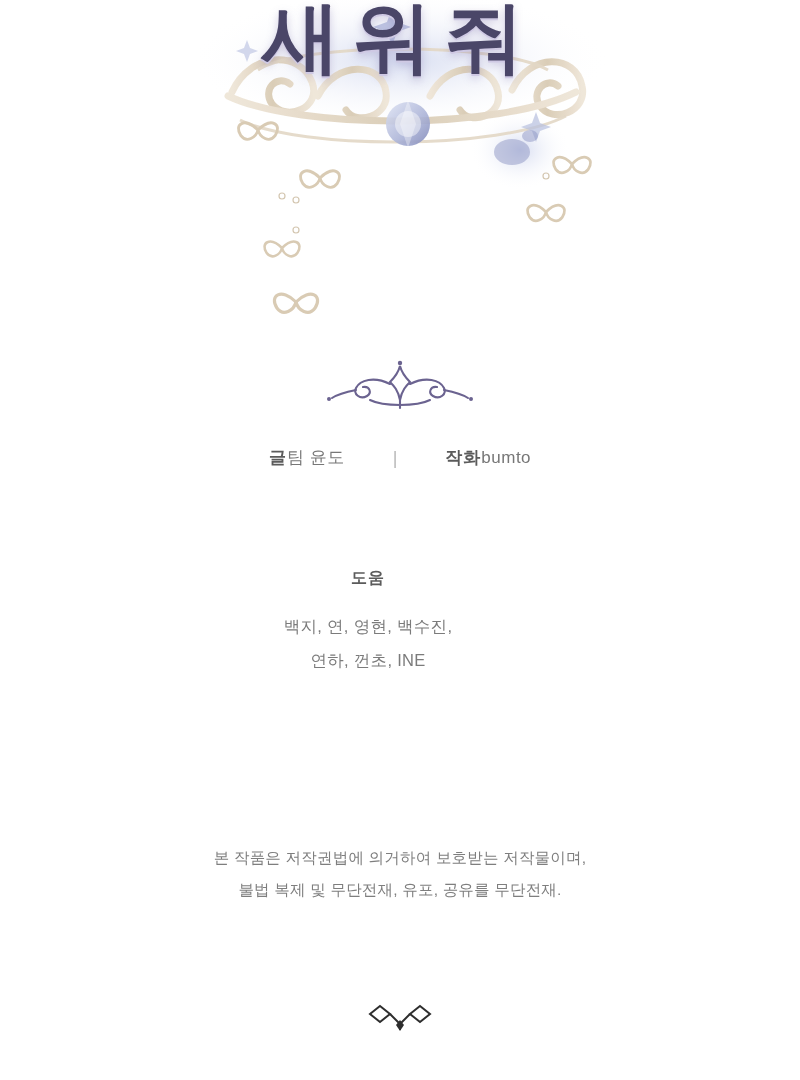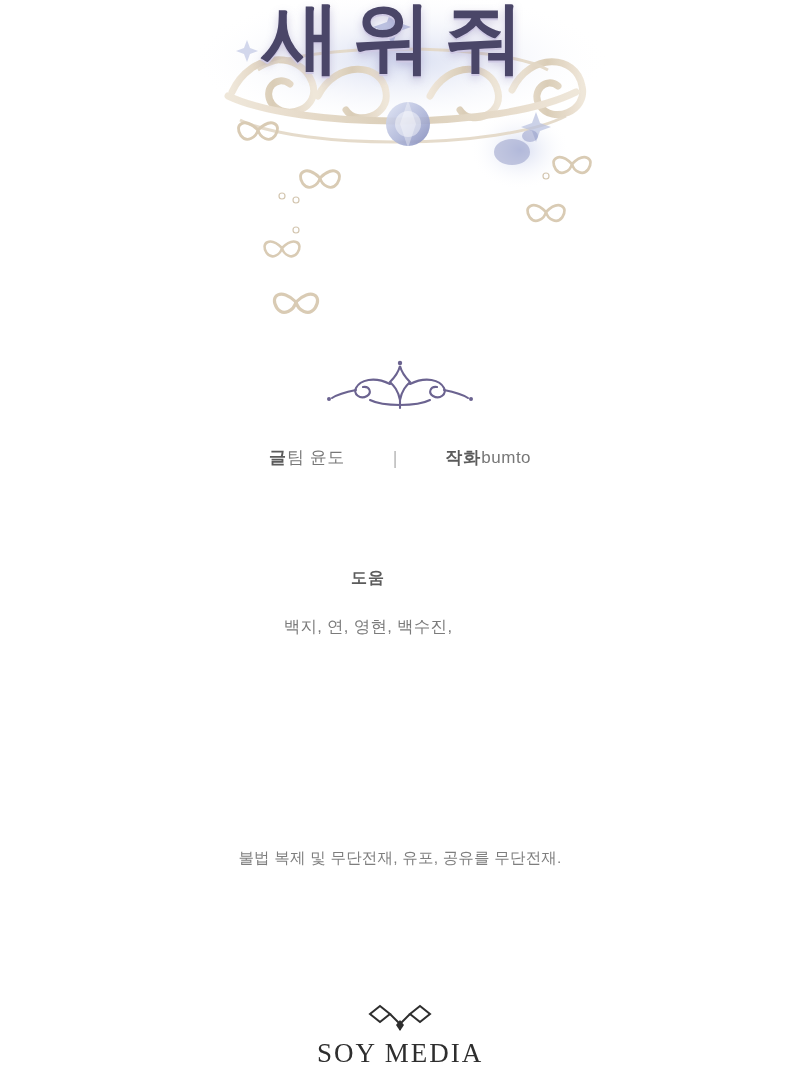--- a/index.html
+++ b/index.html
@@ -264,30 +264,31 @@
   <span class="credit-sep">|</span>
   <div class="credit-cell">
     <span class="credit-label">작화</span>
     <span class="credit-value">bumto</span>
   </div>
 </div>
 
 <div class="helpers">
   <div class="helpers-title">도움</div>
   <div class="helpers-line">백지, 연, 영현, 백수진,</div>
+  <div class="helpers-line">연하, 껀초, INE</div>
 </div>
 
 <div class="copyright">
+  <div class="copyright-line">본 작품은 저작권법에 의거하여 보호받는 저작물이며,</div>
   <div class="copyright-line">불법 복제 및 무단전재, 유포, 공유를 무단전재.</div>
 </div>
 
 <div class="logo">
   <svg class="logo-mark" width="76" height="34" viewBox="0 0 76 34" xmlns="http://www.w3.org/2000/svg">
     <g fill="none" stroke="#2e2e2e" stroke-width="2">
       <path d="M18 6 L28 14 L18 22 L8 14 Z"></path>
       <path d="M58 6 L68 14 L58 22 L48 14 Z"></path>
       <path d="M28 14 L38 24 L48 14"></path>
       <path d="M38 24 L38 30"></path>
     </g>
     <path d="M38 20 L42 25 L38 31 L34 25 Z" fill="#2e2e2e"></path>
   </svg>
-  <div class="logo-text">SOY MEDIA</div>
 </div>
 
 </body></html>

